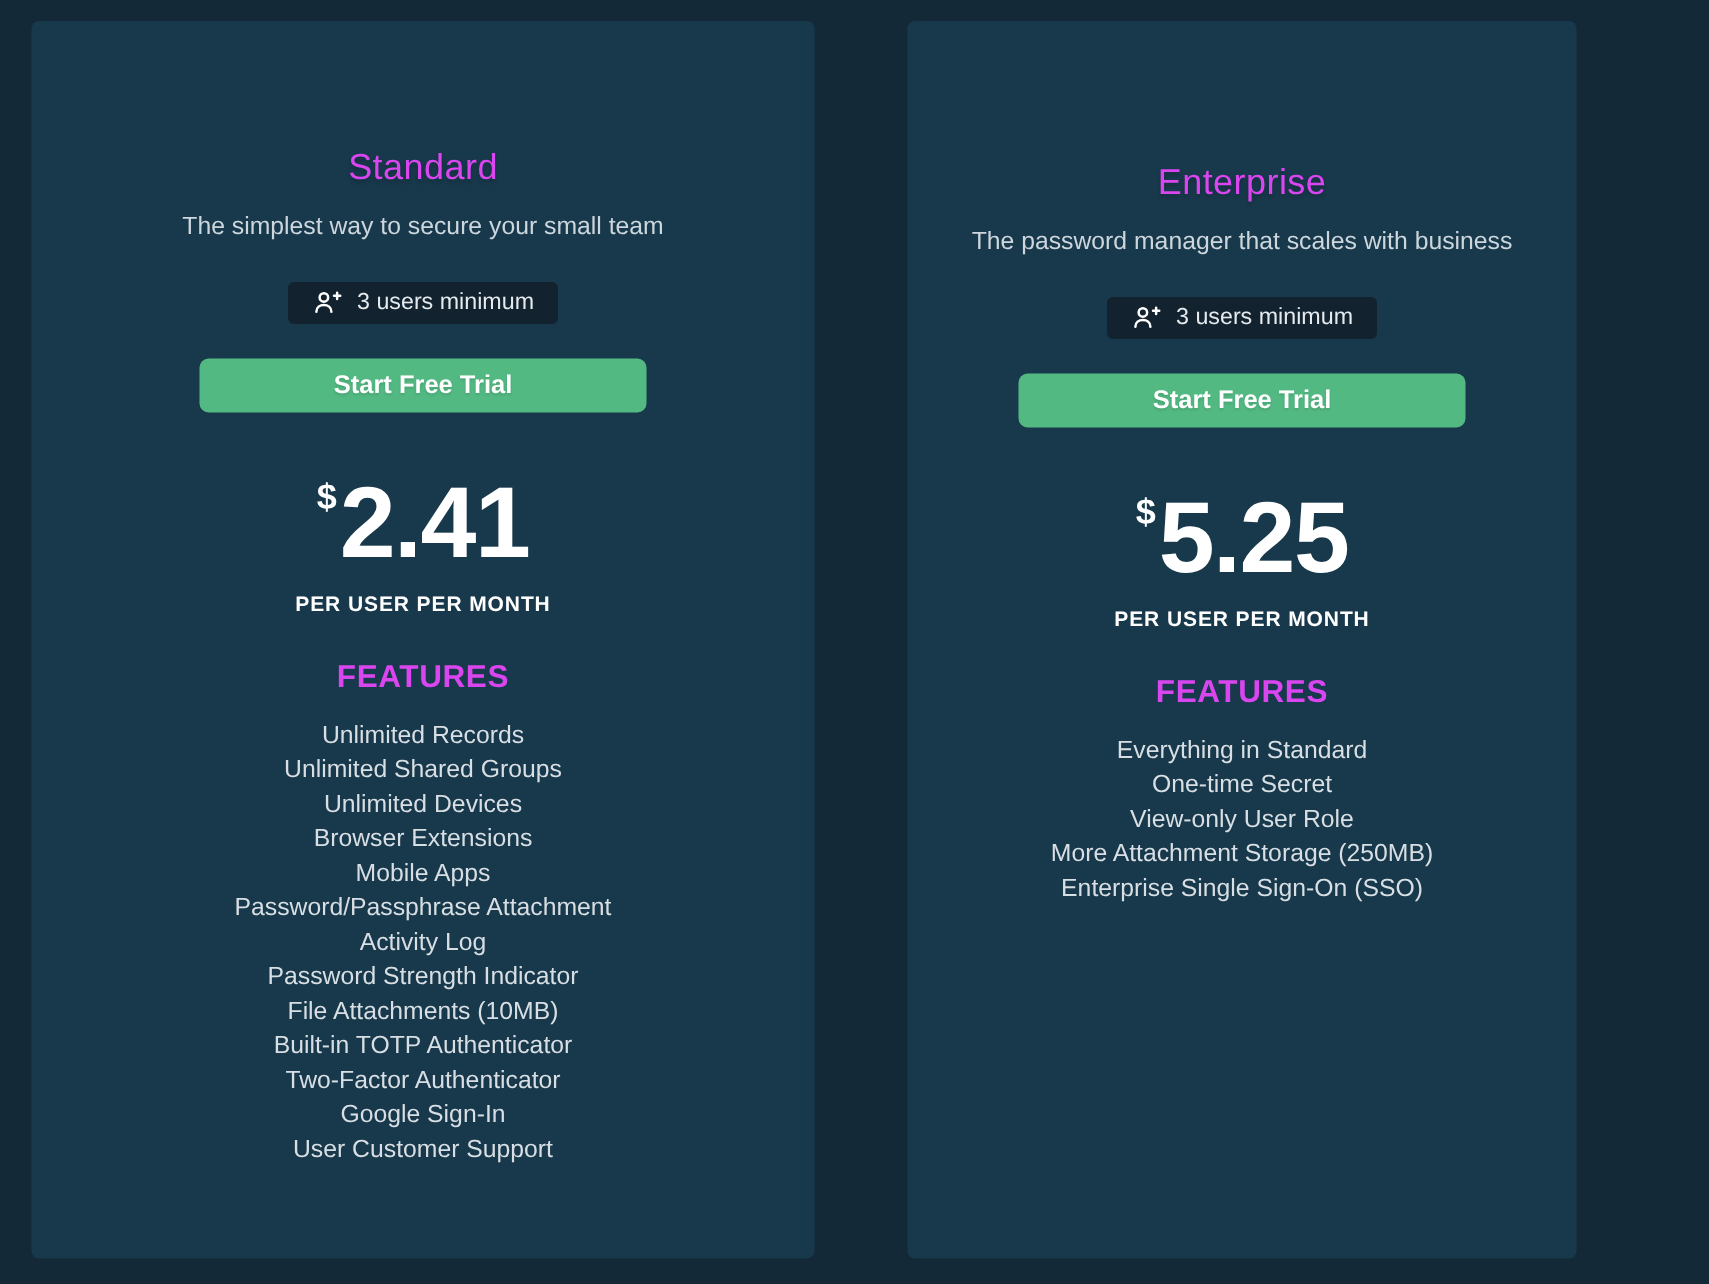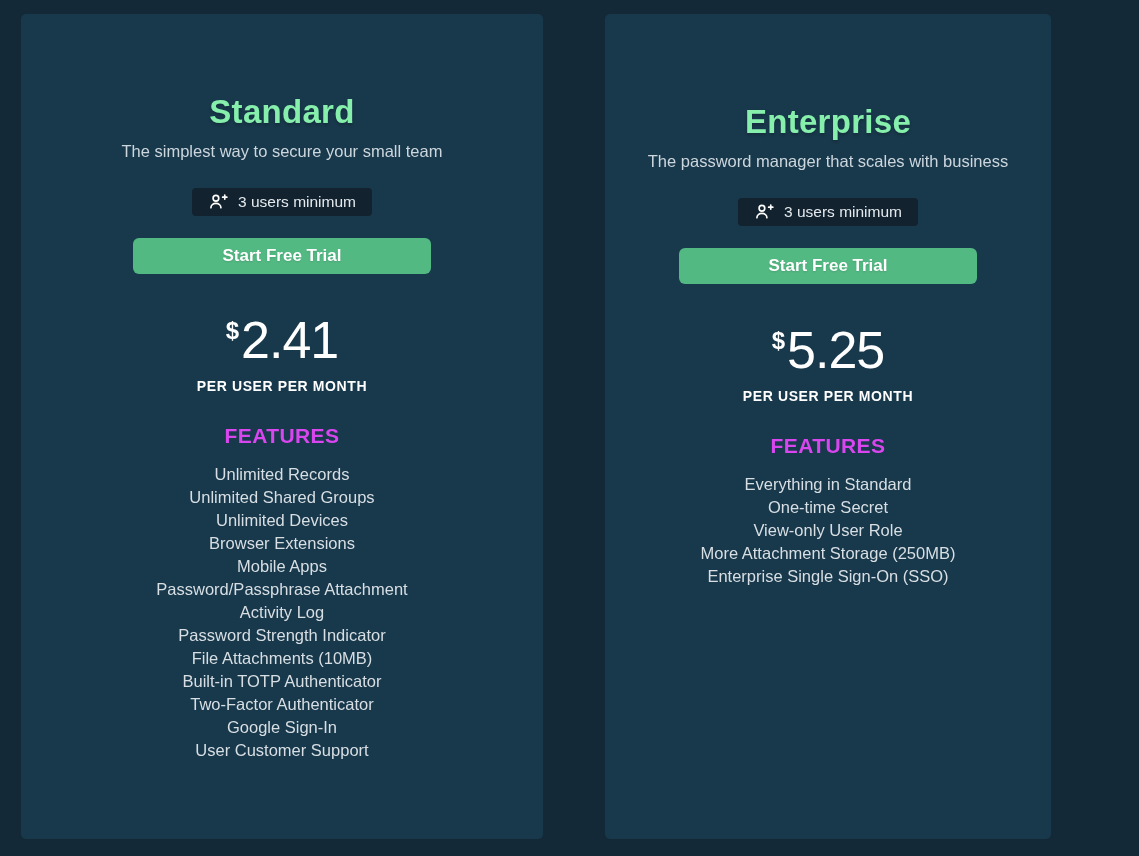--- a/index.html
+++ b/index.html
@@ -16,24 +16,24 @@
     height: 825px;
     background: #18384b;
     border-radius: 5px;
     text-align: center;
     color: #ffffff;
   }
   .card.standard   { left: 21px;  width: 522px; padding-top: 78px; }
   .card.enterprise { left: 605px; width: 446px; padding-top: 88px; }
 
   .plan-title {
-    font-size: 33px;
-    font-weight: 700;
+    font-size: 24px;
+    font-weight: 400;
     line-height: 40px;
-    color: #86efac;
+    color: #d946ef;
     letter-spacing: 0.3px;
     text-shadow: 0 2px 3px rgba(0,0,0,0.18);
   }
   .plan-subtitle {
     margin-top: 8px;
     font-size: 16.5px;
     line-height: 22px;
     color: #ccd6dd;
   }
   .badge {
@@ -71,22 +71,22 @@
     align-items: flex-start;
     line-height: 1;
   }
   .currency {
     font-size: 24px;
     font-weight: 700;
     margin-top: 5px;
     margin-right: 2px;
   }
   .amount {
-    font-size: 52px;
-    font-weight: 400;
+    font-size: 67px;
+    font-weight: 700;
     letter-spacing: -1px;
   }
   .price-caption {
     margin-top: 12px;
     font-size: 14px;
     font-weight: 700;
     letter-spacing: 0.6px;
     color: #ffffff;
   }
   .features-heading {

